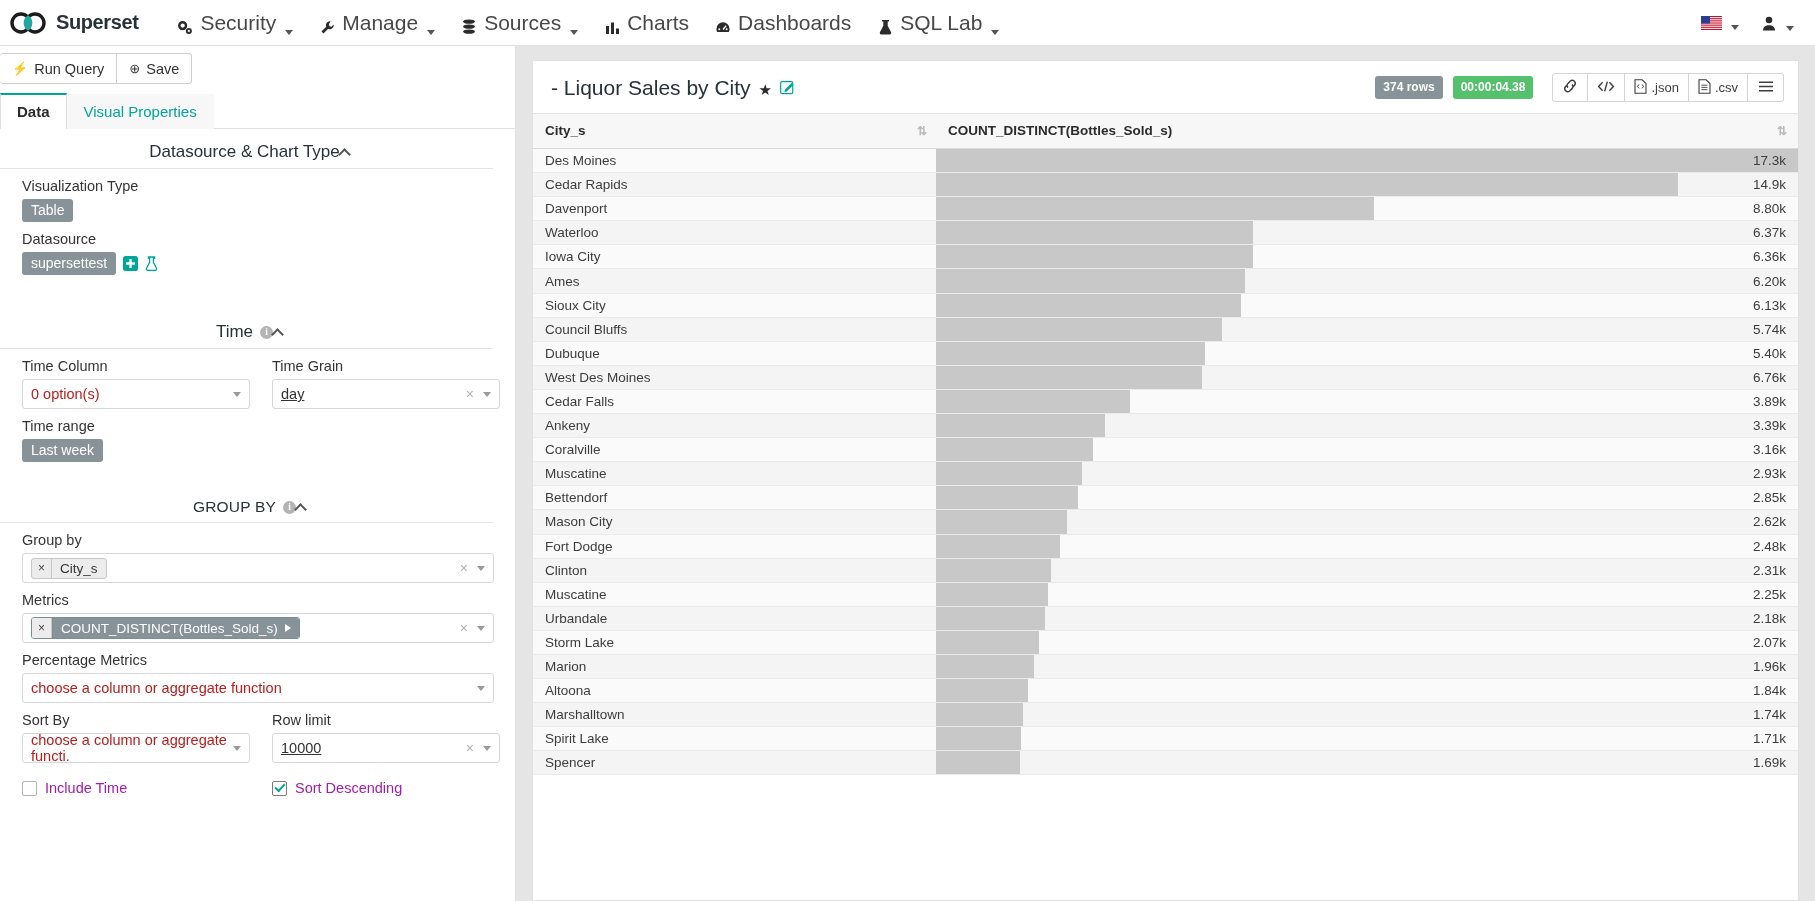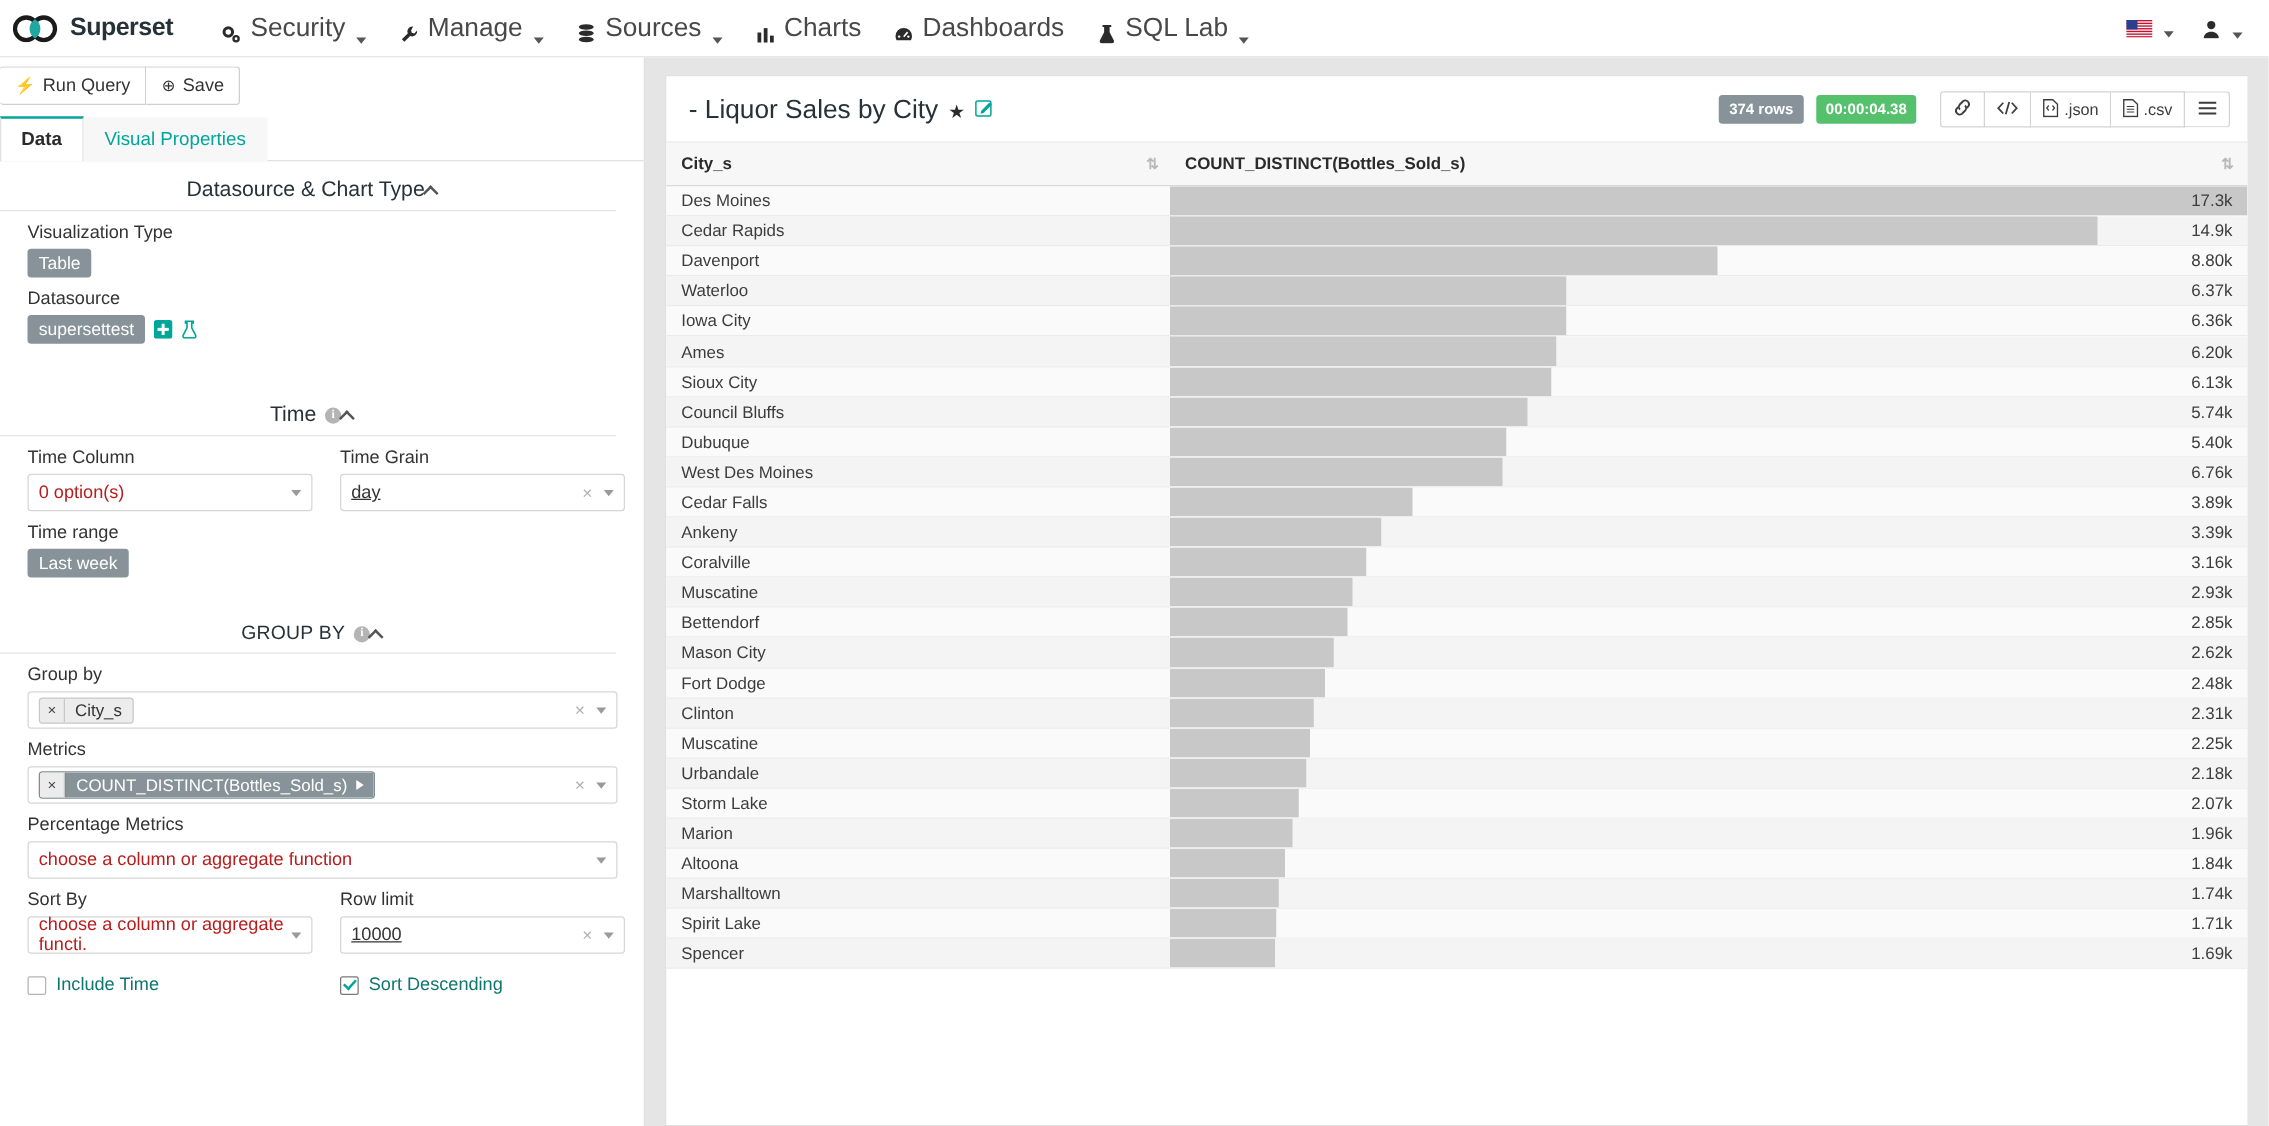--- a/index.html
+++ b/index.html
@@ -205,21 +205,21 @@
   }
   .tag.metric .x { border-right: 1px solid #c8c8c8; background: #ececec; }
   .tri-r {
     width: 0; height: 0;
     border-top: 4px solid transparent;
     border-bottom: 4px solid transparent;
     border-left: 6px solid #fff;
   }
   .select.has-tag { padding: 0 8px; }
 
-  .cb-row { display: flex; align-items: center; gap: 8px; font-size: 14.5px; color: #0f766e; cursor: pointer; }
+  .cb-row { display: flex; align-items: center; gap: 8px; font-size: 14.5px; color: #a21caf; cursor: pointer; }
   .cb {
     width: 15px; height: 15px; flex: none;
     border: 1px solid #b4b4b4; border-radius: 2px;
     background: #fff;
     display: inline-flex; align-items: center; justify-content: center;
   }
   .cb.checked { border-color: #7a7a7a; }
   .cb.checked::after {
     content: "";
     width: 4px; height: 8px;

